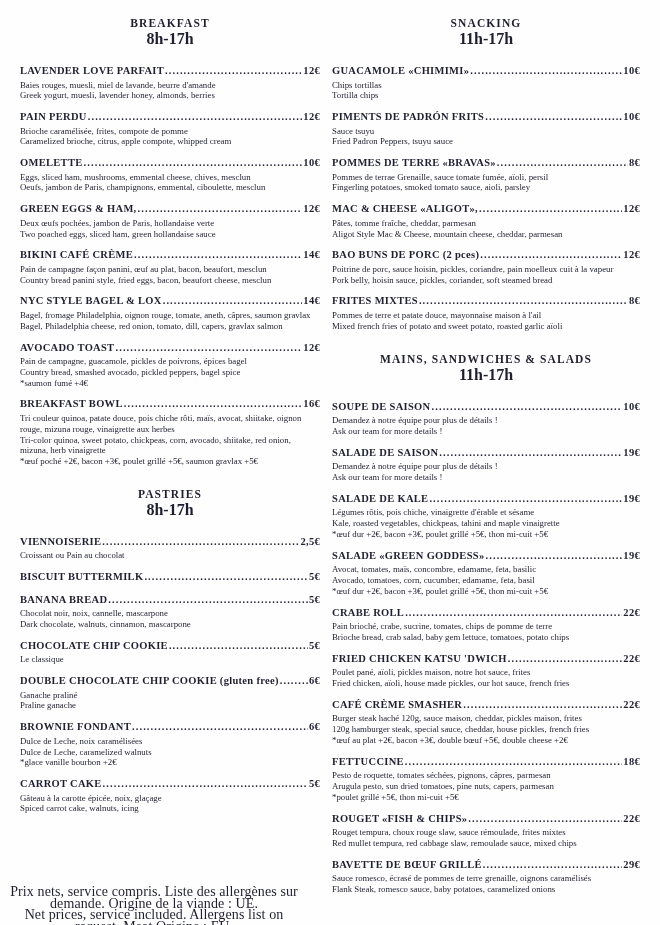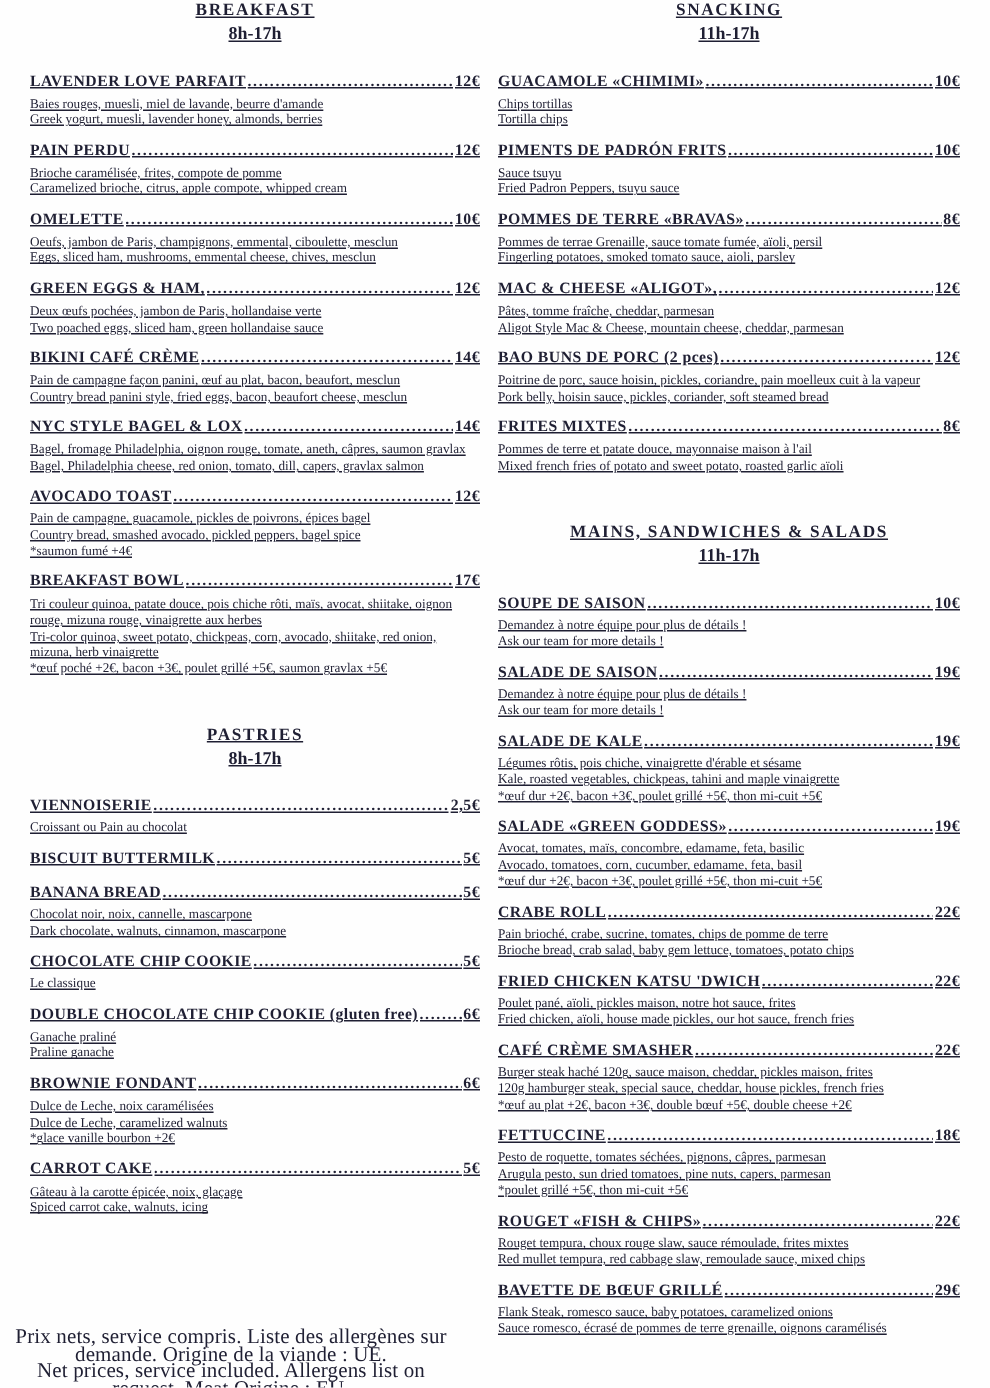--- a/index.html
+++ b/index.html
@@ -4,33 +4,33 @@
 <style>
   html, body { margin: 0; padding: 0; }
   body {
     width: 660px; height: 925px;
     background: #fefefe;
     color: #1f1f33;
     font-family: "Liberation Serif", "DejaVu Serif", serif;
     overflow: hidden;
     position: relative;
   }
-  .page { display: flex; justify-content: space-between; padding: 0 20px 0 20px; text-decoration: underline; }
+  .page { display: flex; justify-content: space-between; padding: 16px 20px 0 20px; }
   .col { display: block; }
   .col-left  { width: 300px; }
   .col-right { width: 308px; }
 
-  .menu-section + .menu-section { margin-top: 32px; }
+  .menu-section + .menu-section { margin-top: 20px; }
   .sec-title {
     margin: 0; text-align: center;
     font-size: 11.5px; font-weight: bold;
     letter-spacing: 1.1px; line-height: 14px;
   }
   .sec-hours {
-    text-align: center; font-size: 12px; font-weight: bold;
+    text-align: center; font-size: 16px; font-weight: bold;
     margin-top: 2px; line-height: 13px;
   }
   .items { margin-top: 20px; }
 
   .item { margin-bottom: 10px; }
   .item-row {
     display: flex; align-items: baseline;
     font-weight: bold; font-size: 10.5px; line-height: 12.5px;
     letter-spacing: 0.3px; white-space: nowrap;
   }
@@ -87,22 +87,22 @@
             </div>
   </div>
 
   <div class="item">
     <div class="item-row">
       <span class="item-name">OMELETTE</span>
       <span class="leader"></span>
       <span class="item-price">10€</span>
     </div>
     <div class="item-desc">
+              <div class="desc-line">Eggs, sliced ham, mushrooms, emmental cheese, chives, mesclun</div>
               <div class="desc-line">Oeufs, jambon de Paris, champignons, emmental, ciboulette, mesclun</div>
-              <div class="desc-line">Eggs, sliced ham, mushrooms, emmental cheese, chives, mesclun</div>
             </div>
   </div>
 
   <div class="item">
     <div class="item-row">
       <span class="item-name">GREEN EGGS &amp; HAM,</span>
       <span class="leader"></span>
       <span class="item-price">12€</span>
     </div>
     <div class="item-desc">
@@ -145,21 +145,21 @@
               <div class="desc-line">Pain de campagne, guacamole, pickles de poivrons, épices bagel</div>
               <div class="desc-line">Country bread, smashed avocado, pickled peppers, bagel spice</div>
               <div class="desc-line">*saumon fumé +4€</div>
             </div>
   </div>
 
   <div class="item">
     <div class="item-row">
       <span class="item-name">BREAKFAST BOWL</span>
       <span class="leader"></span>
-      <span class="item-price">17€</span>
+      <span class="item-price">16€</span>
     </div>
     <div class="item-desc">
               <div class="desc-line">Tri couleur quinoa, patate douce, pois chiche rôti, maïs, avocat, shiitake, oignon rouge, mizuna rouge, vinaigrette aux herbes</div>
               <div class="desc-line">Tri-color quinoa, sweet potato, chickpeas, corn, avocado, shiitake, red onion, mizuna, herb vinaigrette</div>
               <div class="desc-line">*œuf poché +2€, bacon +3€, poulet grillé +5€, saumon gravlax +5€</div>
             </div>
   </div>
 </div>
   </section>
 
@@ -443,22 +443,22 @@
             </div>
   </div>
 
   <div class="item">
     <div class="item-row">
       <span class="item-name">BAVETTE DE BŒUF GRILLÉ</span>
       <span class="leader"></span>
       <span class="item-price">29€</span>
     </div>
     <div class="item-desc">
+              <div class="desc-line">Sauce romesco, écrasé de pommes de terre grenaille, oignons caramélisés</div>
               <div class="desc-line">Flank Steak, romesco sauce, baby potatoes, caramelized onions</div>
-              <div class="desc-line">Sauce romesco, écrasé de pommes de terre grenaille, oignons caramélisés</div>
             </div>
   </div>
 </div>
   </section>
 </div>
 </div>
 
 <div class="footer">
   <div>Prix nets, service compris. Liste des allergènes sur demande. Origine de la viande : UE.</div>
   <div>Net prices, service included. Allergens list on request. Meat Origine : EU.</div>

